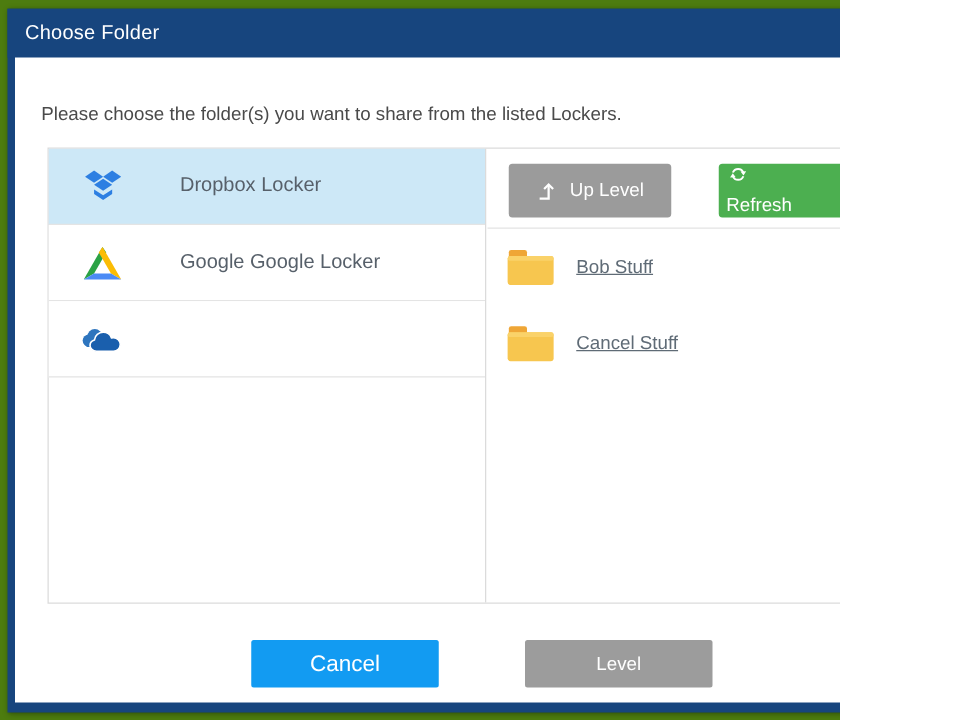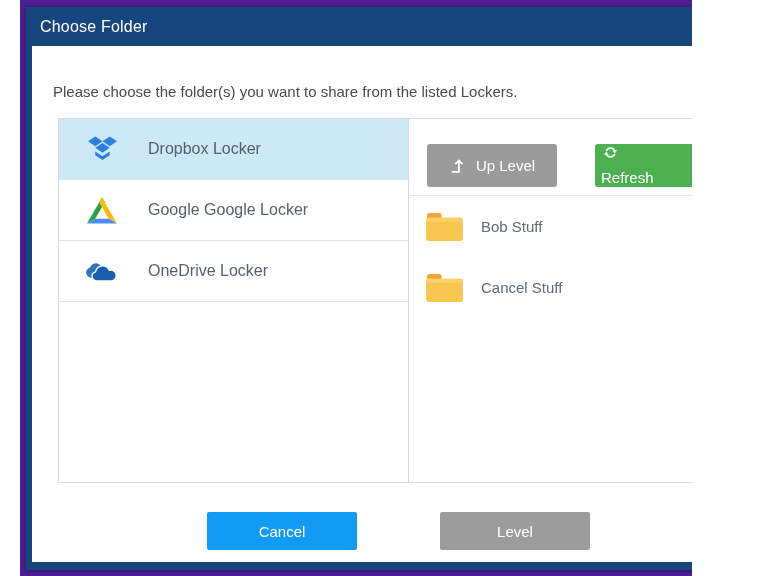--- a/index.html
+++ b/index.html
@@ -1,17 +1,17 @@
 <!DOCTYPE html>
 <html style="--titlebar: #17457E; --close-btn: #2D6FB5; --selected-row: #CDE8F7; --up-level-gray: #9B9B9B; --refresh-green: #4CAF50; --cancel-blue: #129BF2; --next-gray: #9C9C9C; --folder-yellow: #F7C64F; --folder-tab: #EFA636; --dropbox-blue: #2D7FE2;"><head>
 <meta charset="utf-8">
 <style>
   html,body{margin:0;padding:0;background:#fff;}
   *{box-sizing:border-box;font-family:"Liberation Sans",sans-serif;}
-  #stage{position:relative;width:672px;height:576px;background:#4c1d95;overflow:hidden;margin-left:20px;}
+  #stage{position:relative;width:672px;height:576px;background:#4d7c0f;overflow:hidden;}
 
   .window{
     position:absolute;left:6px;top:7px;width:750px;height:563px;
     background:var(--titlebar,#17457E);
     box-shadow:0 1px 5px rgba(0,0,0,.30), 1px 0 2px rgba(0,0,0,.15);
   }
   .titlebar{
     position:absolute;left:0;top:0;width:100%;height:39px;
     background:var(--titlebar,#17457E);
     display:flex;align-items:center;
@@ -36,52 +36,52 @@
   .listbox{
     position:absolute;left:26px;top:72px;width:685px;height:365px;
     border:1px solid #DBDBDB;background:#fff;
   }
   .left-pane{
     position:absolute;left:0;top:0;width:350px;height:100%;
     border-right:1px solid #DBDBDB;
   }
   .locker-row{
     height:61px;border-bottom:1px solid #E4E4E4;
-    display:flex;align-items:center;background:#fff;
+    display:flex;align-items:center;background:#fff;gap:16px;
   }
   .locker-row.selected{background:var(--selected-row,#CDE8F7);}
   .locker-row .licon{width:40px;margin-left:23px;display:flex;align-items:center;justify-content:center;}
   .locker-row .llabel{margin-left:26px;font-size:16px;color:#57606A;}
 
   .right-pane{
-    position:absolute;left:351px;top:16px;right:0;height:100%;
+    position:absolute;left:351px;top:3px;right:0;height:100%;
   }
   .pane-header{
     height:61px;border-bottom:1px solid #E4E4E4;position:relative;
   }
   .btn-uplevel{
     position:absolute;left:17px;top:9px;width:130px;height:43px;
     background:var(--up-level-gray,#9B9B9B);border:none;border-radius:3px;
     color:#fff;font-size:15px;display:flex;align-items:center;justify-content:center;gap:9px;
   }
   .btn-refresh{
     position:absolute;left:185px;top:9px;width:127px;height:43px;
     background:var(--refresh-green,#4CAF50);border:none;border-radius:3px;
     color:#fff;font-size:15px;display:flex;align-items:flex-start;justify-content:center;gap:9px;flex-direction:column;
   }
   .folder-row{
     height:61px;display:flex;align-items:center;
   }
   .folder-row .ficon{margin-left:15px;display:flex;align-items:center;}
-  .folder-row .flabel{margin-left:17px;font-size:15px;color:#5F6B76;}
+  .folder-row .flabel{margin-left:17px;font-size:15px;color:#5F6B76;text-decoration:underline;}
 
   .btn-cancel{
-    position:absolute;left:175px;top:466px;width:150px;height:38px;
+    position:absolute;left:189px;top:466px;width:150px;height:38px;
     background:var(--cancel-blue,#129BF2);border:none;border-radius:2px;
-    color:#fff;font-size:15px;
+    color:#fff;font-size:18px;
   }
   .btn-next{
     position:absolute;left:408px;top:466px;width:150px;height:38px;
     background:var(--next-gray,#9C9C9C);border:none;border-radius:2px;
     color:#fff;font-size:15px;
   }
   button{cursor:pointer;}
 </style>
 </head>
 <body>
@@ -133,21 +133,20 @@
             <span class="licon">
               <svg width="38" height="27" viewBox="0 0 40 28">
                 <g fill="#2E75BE">
                   <circle cx="8.5" cy="15" r="5.2"></circle>
                   <circle cx="13.5" cy="11.5" r="6.2"></circle>
                   <rect x="5" y="13" width="13" height="7.5" rx="3.5"></rect>
                 </g>
                 <path fill="#1A5FAD" stroke="#FFFFFF" stroke-width="1.4" d="M15,24 C11.7,24 9.5,21.6 9.5,19.1 C9.5,16.9 11,15.1 13.2,14.5 C13.6,10.8 16.8,8 20.6,8 C23.8,8 26.5,9.9 27.6,12.7 C28.1,12.6 28.6,12.5 29.2,12.5 C32.4,12.5 35,15.1 35,18.2 C35,21.4 32.4,24 29.2,24 Z"></path>
               </svg>
             </span>
-            <span class="llabel">OneDrive Locker</span>
           </div>
 
         </div>
 
         <div class="right-pane">
 
           <div class="pane-header">
             <button class="btn-uplevel">
               <svg width="18" height="18" viewBox="0 0 20 20">
                 <path d="M3,16.5 L11,16.5 L11,4.5" stroke="#fff" stroke-width="2" fill="none"></path>

